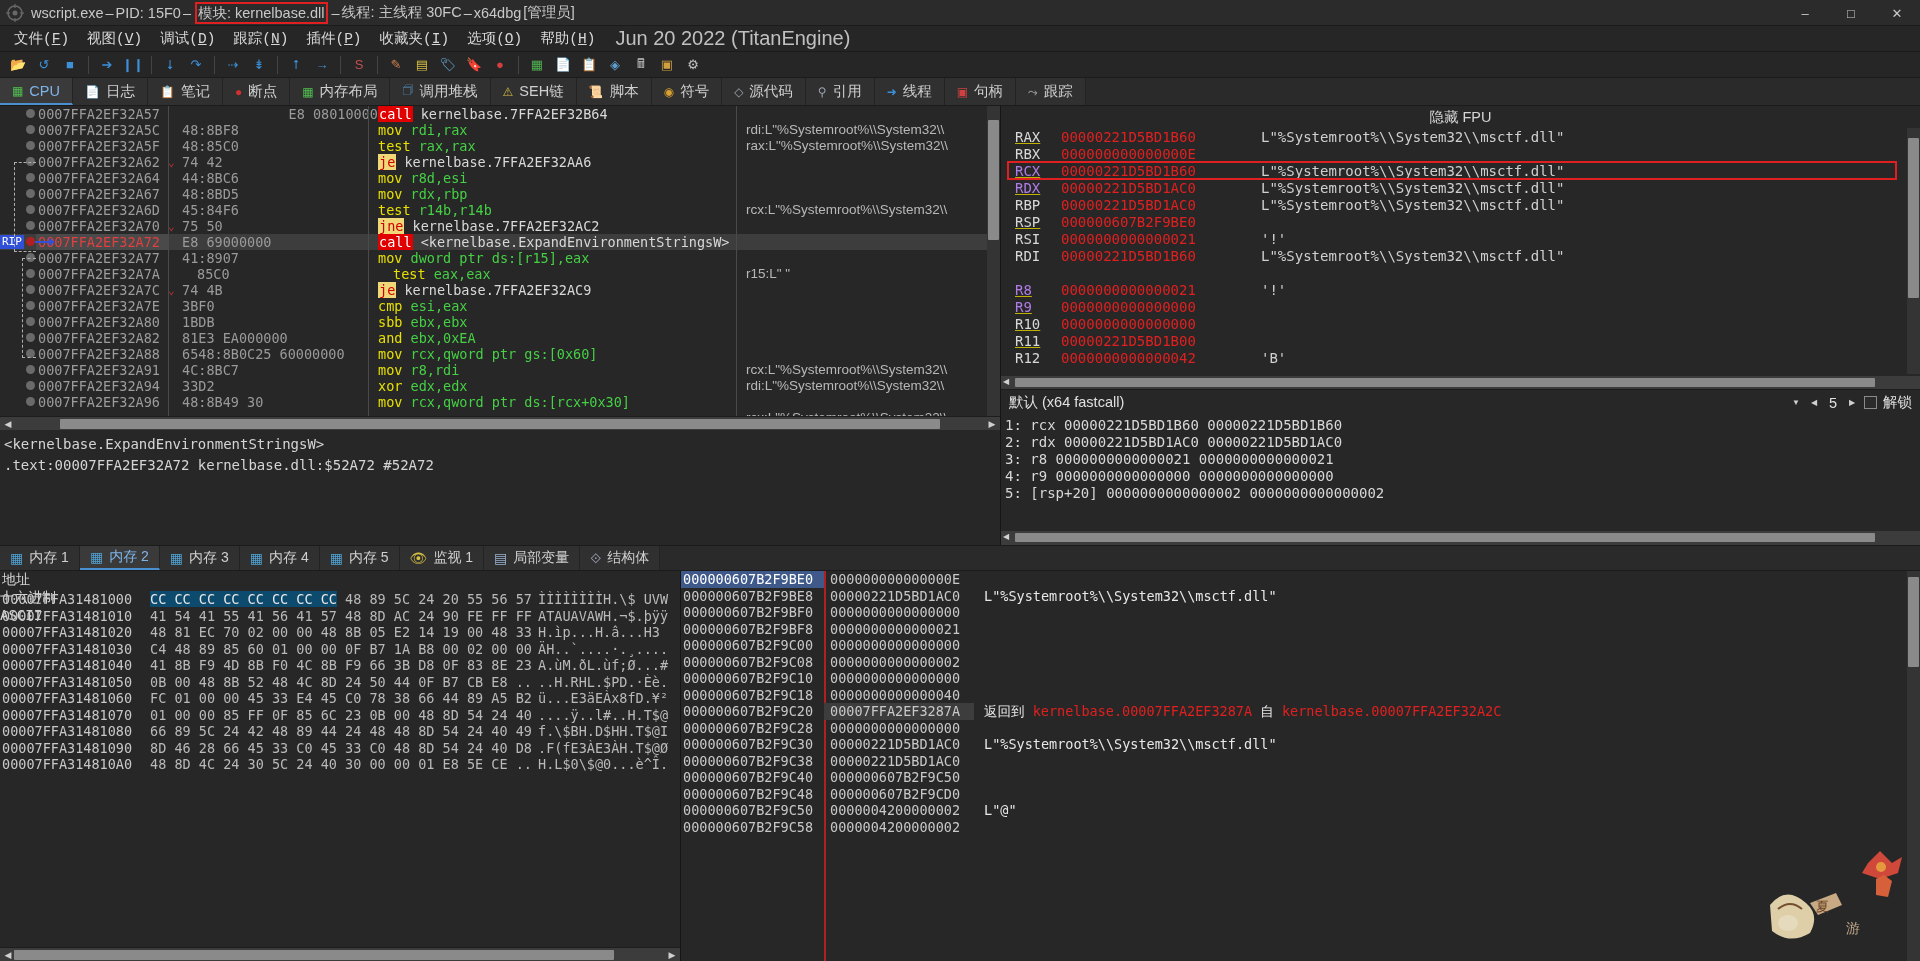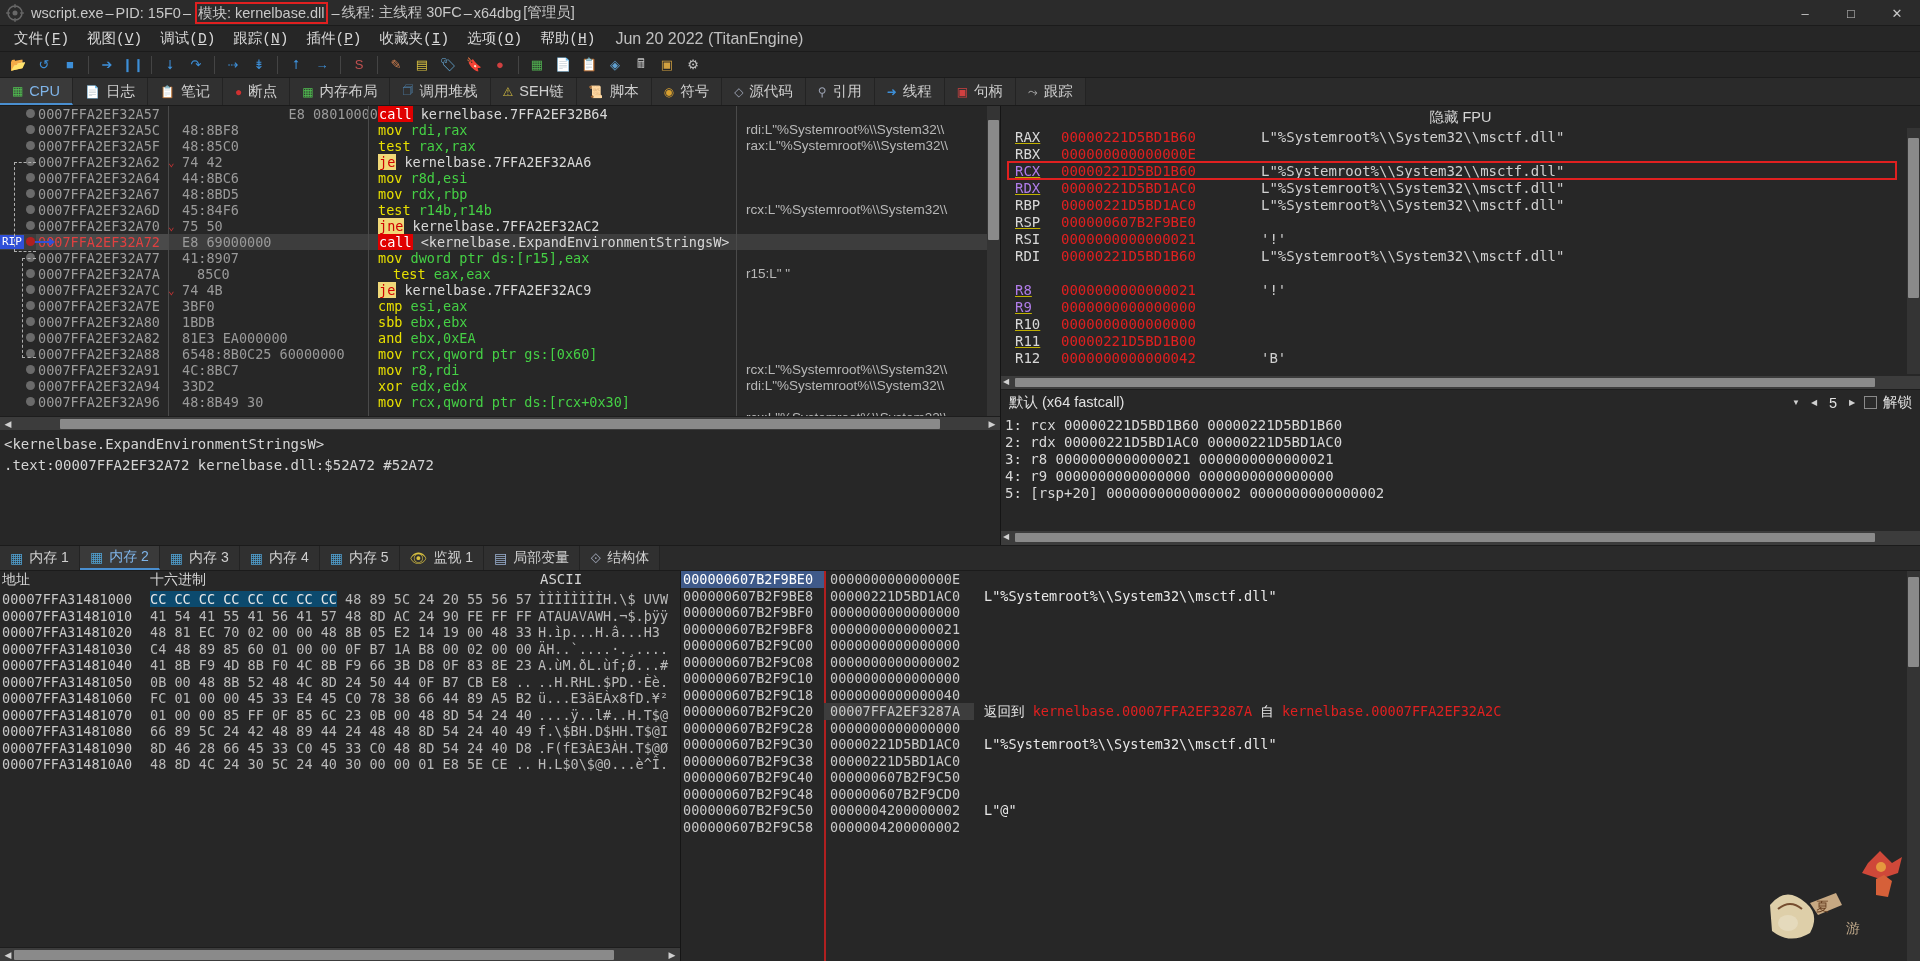--- a/index.html
+++ b/index.html
@@ -22,21 +22,21 @@
   .wbtns { position:absolute; right:0; top:0; height:26px; display:flex; }
   .wbtn { width:46px;height:26px; display:flex;align-items:center;justify-content:center;
           color:#c8c8c8; font-size:13px; }
 
   
   #menubar { height:26px; background:#262626; display:flex; align-items:center;
              padding-left:6px; font-size:14.5px; color:#d8d8d8; gap:2px;
              border-bottom:1px solid #1b1b1b;}
   #menubar .mi { padding:3px 8px; white-space:nowrap;font-family:Liberation Mono, monospace;}
   #menubar .mi u { text-decoration:underline; }
-  #menubar .build { margin-left:10px; color:#c0c0c0; font-size:16px;}
+  #menubar .build { margin-left:10px; color:#c0c0c0; font-size:20px;}
 
   
   #toolbar { height:26px; background:#262626; display:flex; align-items:center;
              padding-left:6px; gap:2px; border-bottom:1px solid #1b1b1b;}
   .tbi { width:24px;height:22px; display:flex; align-items:center; justify-content:center;
          font-size:13px; }
   .tsep { width:1px; height:18px; background:#444; margin:0 4px; }
 
   
   #tabbar { height:28px; background:#2a2a2a; display:flex; align-items:stretch;
@@ -125,21 +125,21 @@
                 border-top:1px solid #1b1b1b; border-bottom:1px solid #1b1b1b;}
   .btab { display:flex;align-items:center; gap:6px; padding:0 10px; font-size:14px;
           color:#cfcfcf; background:#303030; border-right:1px solid #232323; white-space:nowrap;}
   .btab.active { background:#3a3a3a; color:#7fb4e8; border-bottom:2px solid #4a8fd0;}
 
   #bottombody { display:flex; height:calc(961px - 26px - 26px - 26px - 28px - 439px - 26px); }
   #dumppane { width:680px; position:relative; background:#272727; overflow:hidden;}
   #stackpane { flex:1; background:#272727; border-left:1px solid #151515; position:relative; overflow:hidden;}
 
   .dumphdr { height:20px; display:flex; font-size:14px; color:#d5d5d5;
-             font-family:"DejaVu Sans Mono",monospace;}
+             font-family:"DejaVu Sans Mono",monospace;flex-direction:column;}
   .dumphdr .c1{width:150px;padding-left:2px;} .dumphdr .c2{width:390px;} .dumphdr .c3{}
   .dmrow { height:16.5px; display:flex; font-family:"DejaVu Sans Mono",monospace;
            font-size:13.5px; white-space:nowrap;}
   .dmaddr { width:150px; color:#c8c8c8; padding-left:2px;}
   .dmhex  { width:388px; color:#b9b9b9; }
   .dmhex .selb { background:#0c4a6e; color:#e8e8e8; }
   .dmasc  { color:#b9b9b9;}
 
   .strow { height:16.5px; display:flex; font-family:"DejaVu Sans Mono",monospace;
            font-size:13.5px; white-space:nowrap; }

